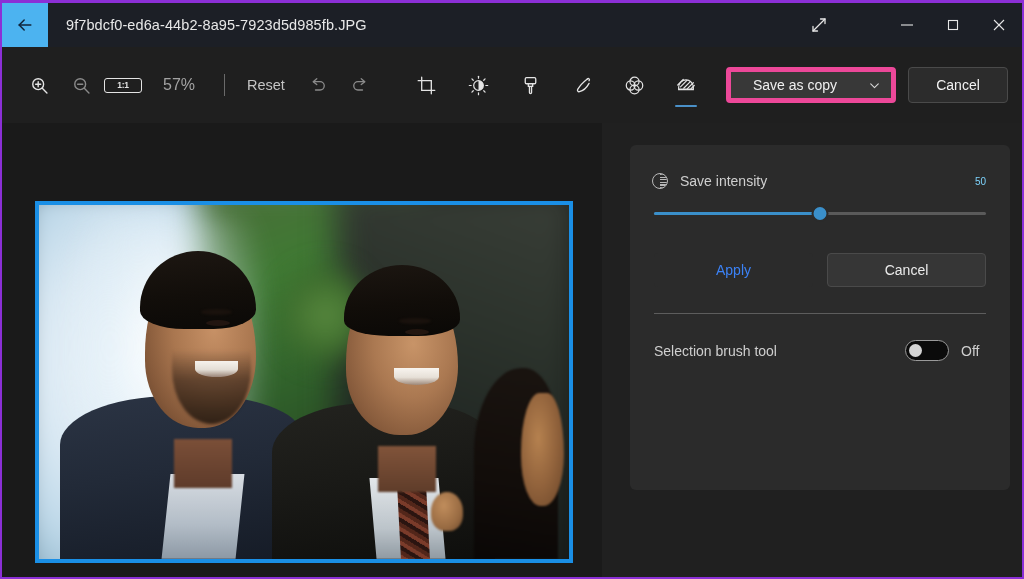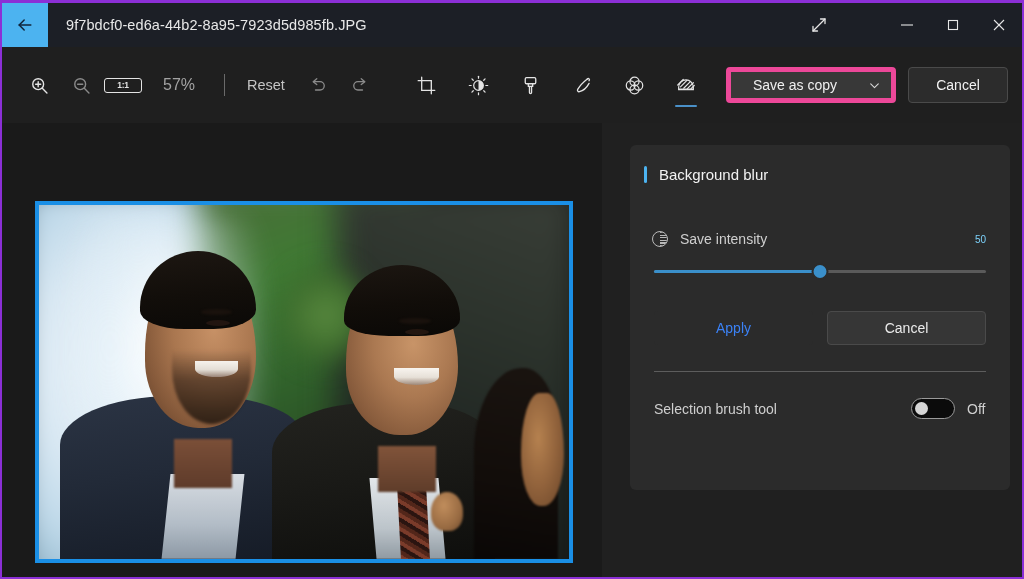--- a/index.html
+++ b/index.html
@@ -417,21 +417,21 @@
     border: 1px solid #4a4a4a;
     color: #ebebeb;
   }
   .divider {
     height: 1px;
     background: #5d5d5d;
     margin: 26px 24px 0 24px;
   }
   .toggle-row {
     display: flex; align-items: center; justify-content: space-between;
-    margin: 26px 21px 0 24px;
+    margin: 26px 27px 0 24px;
   }
   .toggle-label { font-size: 14px; color: #cfcfcf; }
   .toggle-right { display: flex; align-items: center; gap: 12px; }
   .toggle {
     width: 44px; height: 21px;
     border-radius: 11px;
     background: #0b0b0b;
     border: 1px solid #9a9a9a;
     position: relative;
     cursor: pointer;
@@ -637,24 +637,20 @@
         <div class="p3-hair"></div>
         <div class="p3-face"></div>
         <div class="p3-hand"></div>
       </div>
     </div>
   </div>
 
   <div class="right-panel">
     <div class="panel-card">
 
-      <div class="panel-header">
-        <div class="accent-bar" style="background: rgb(76, 179, 240);"></div>
-        <div class="panel-title">Background blur</div>
-      </div>
 
       <div class="row-label">
         <div class="row-label-left">
           <div class="blur-icon"></div>
           <div class="row-label-text">Save intensity</div>
         </div>
         <div class="row-value">50</div>
       </div>
 
       <div class="slider-wrap">

